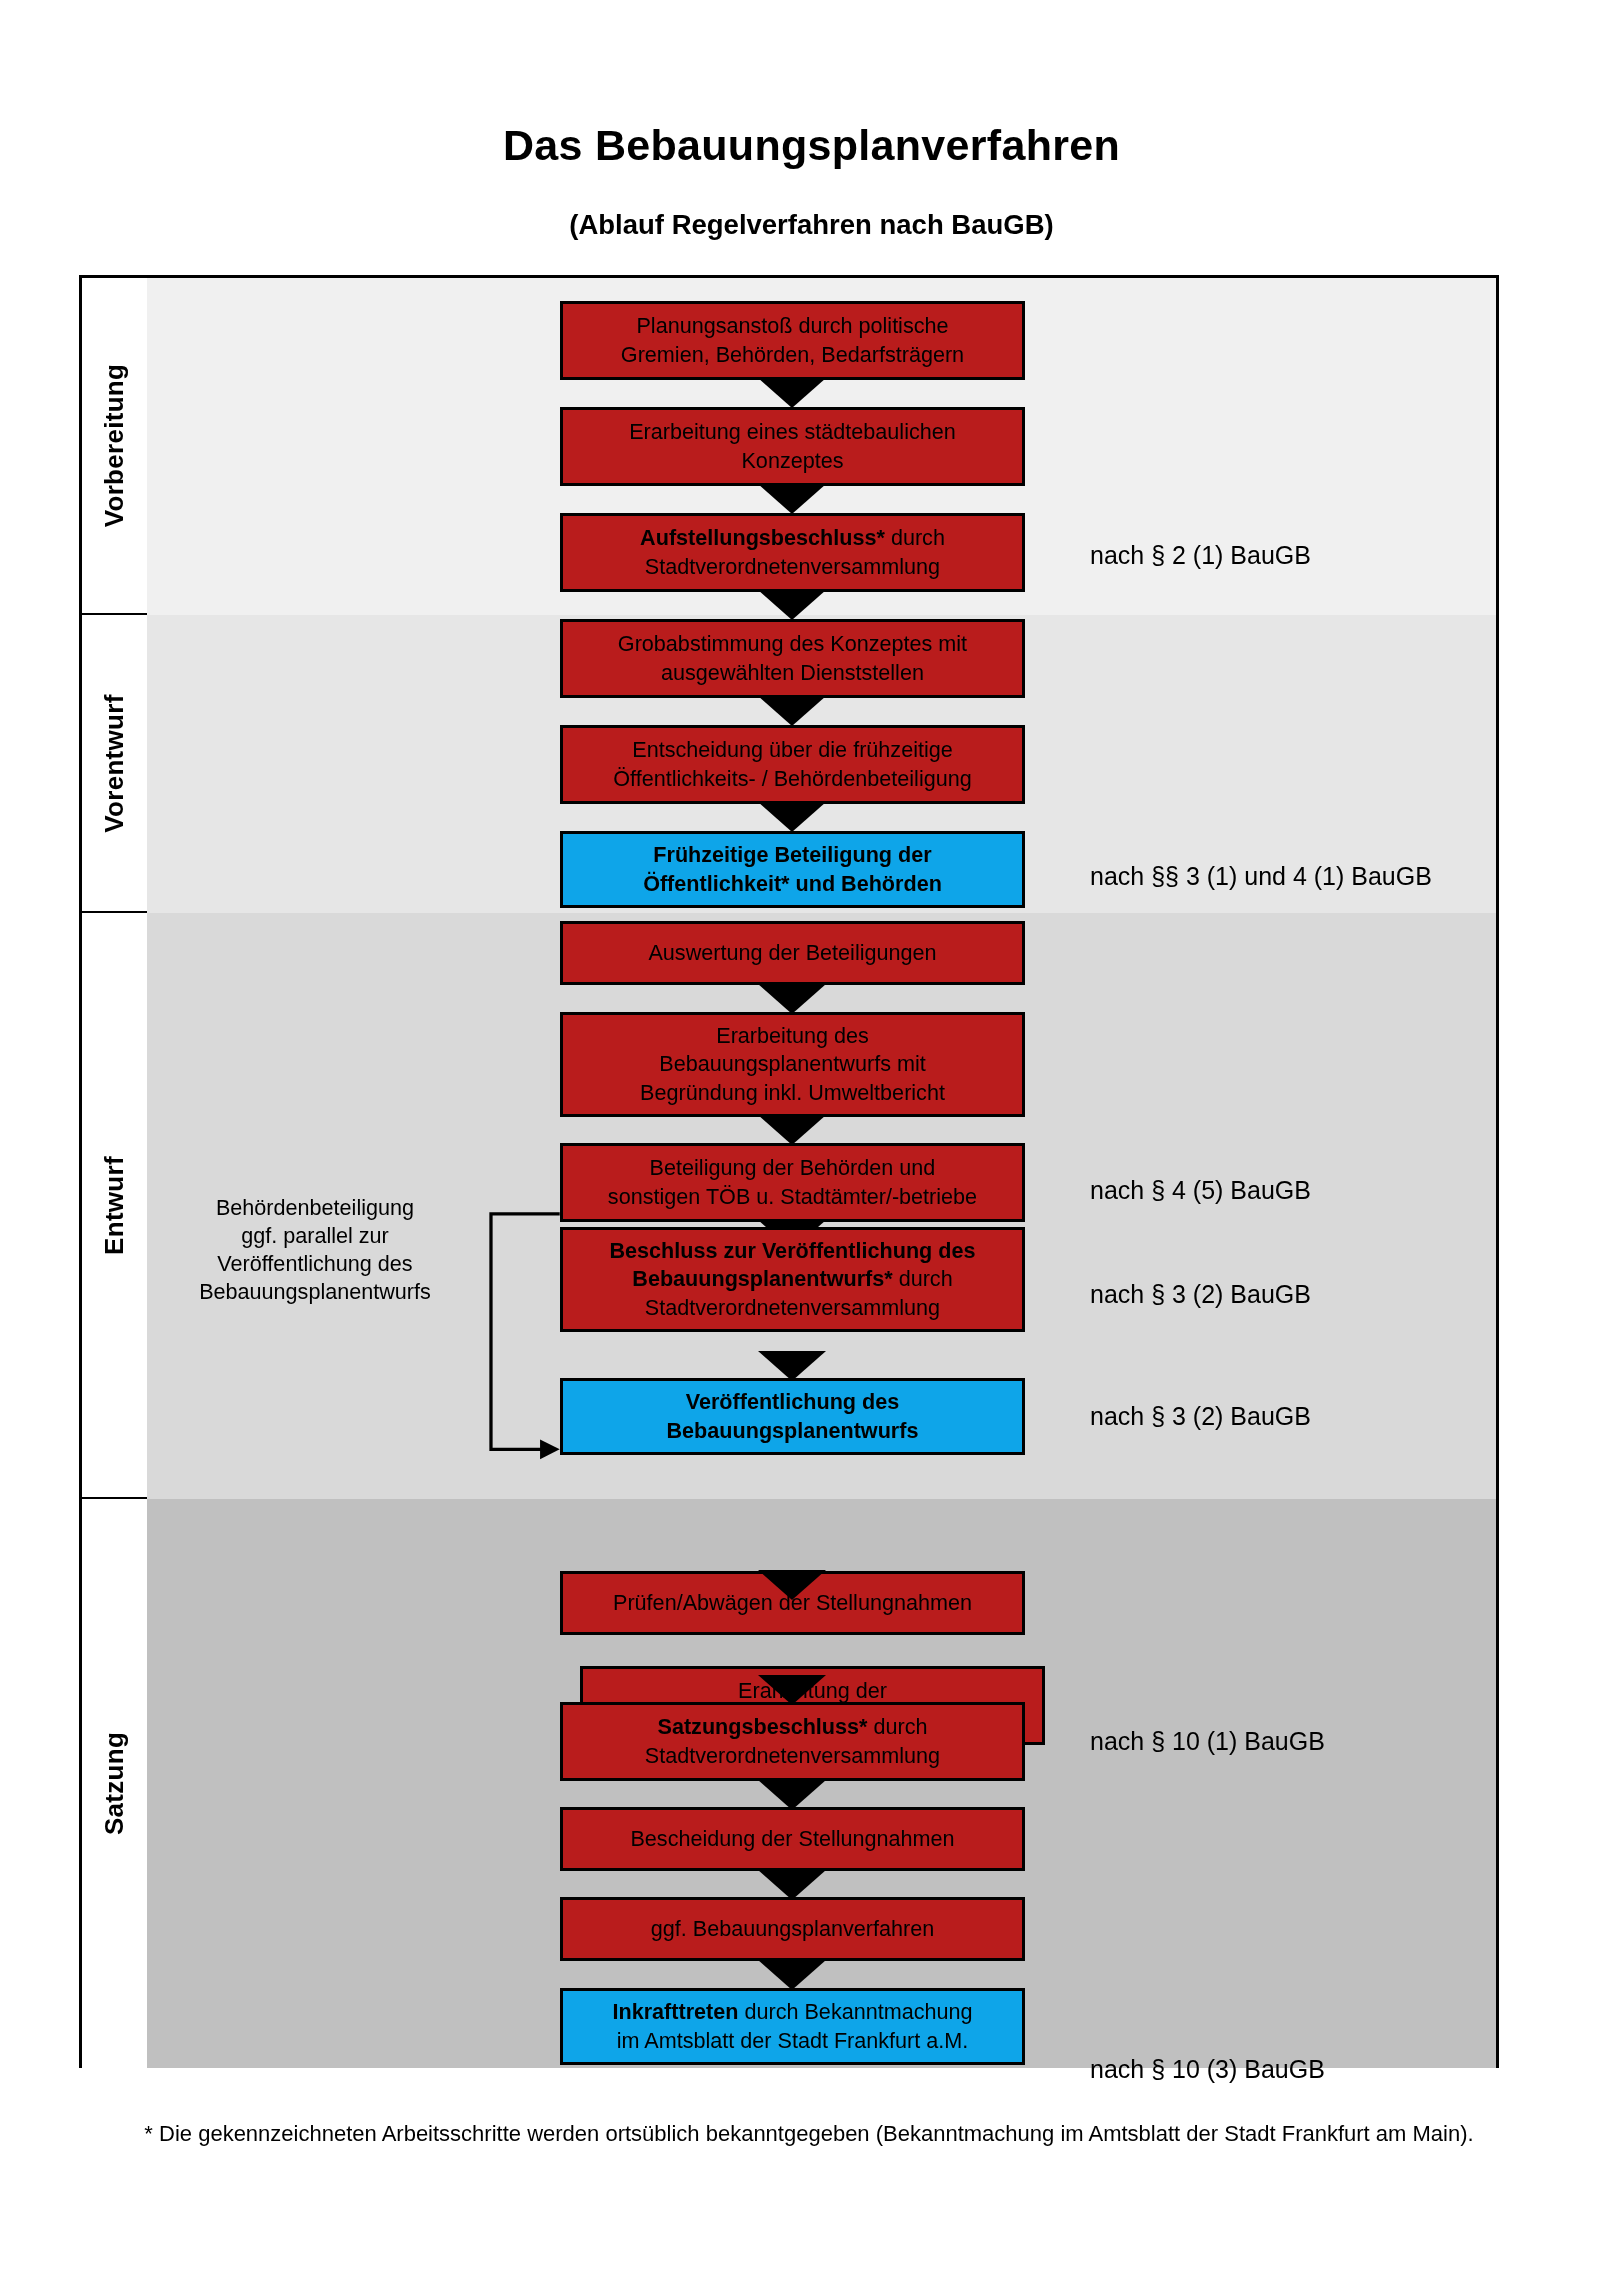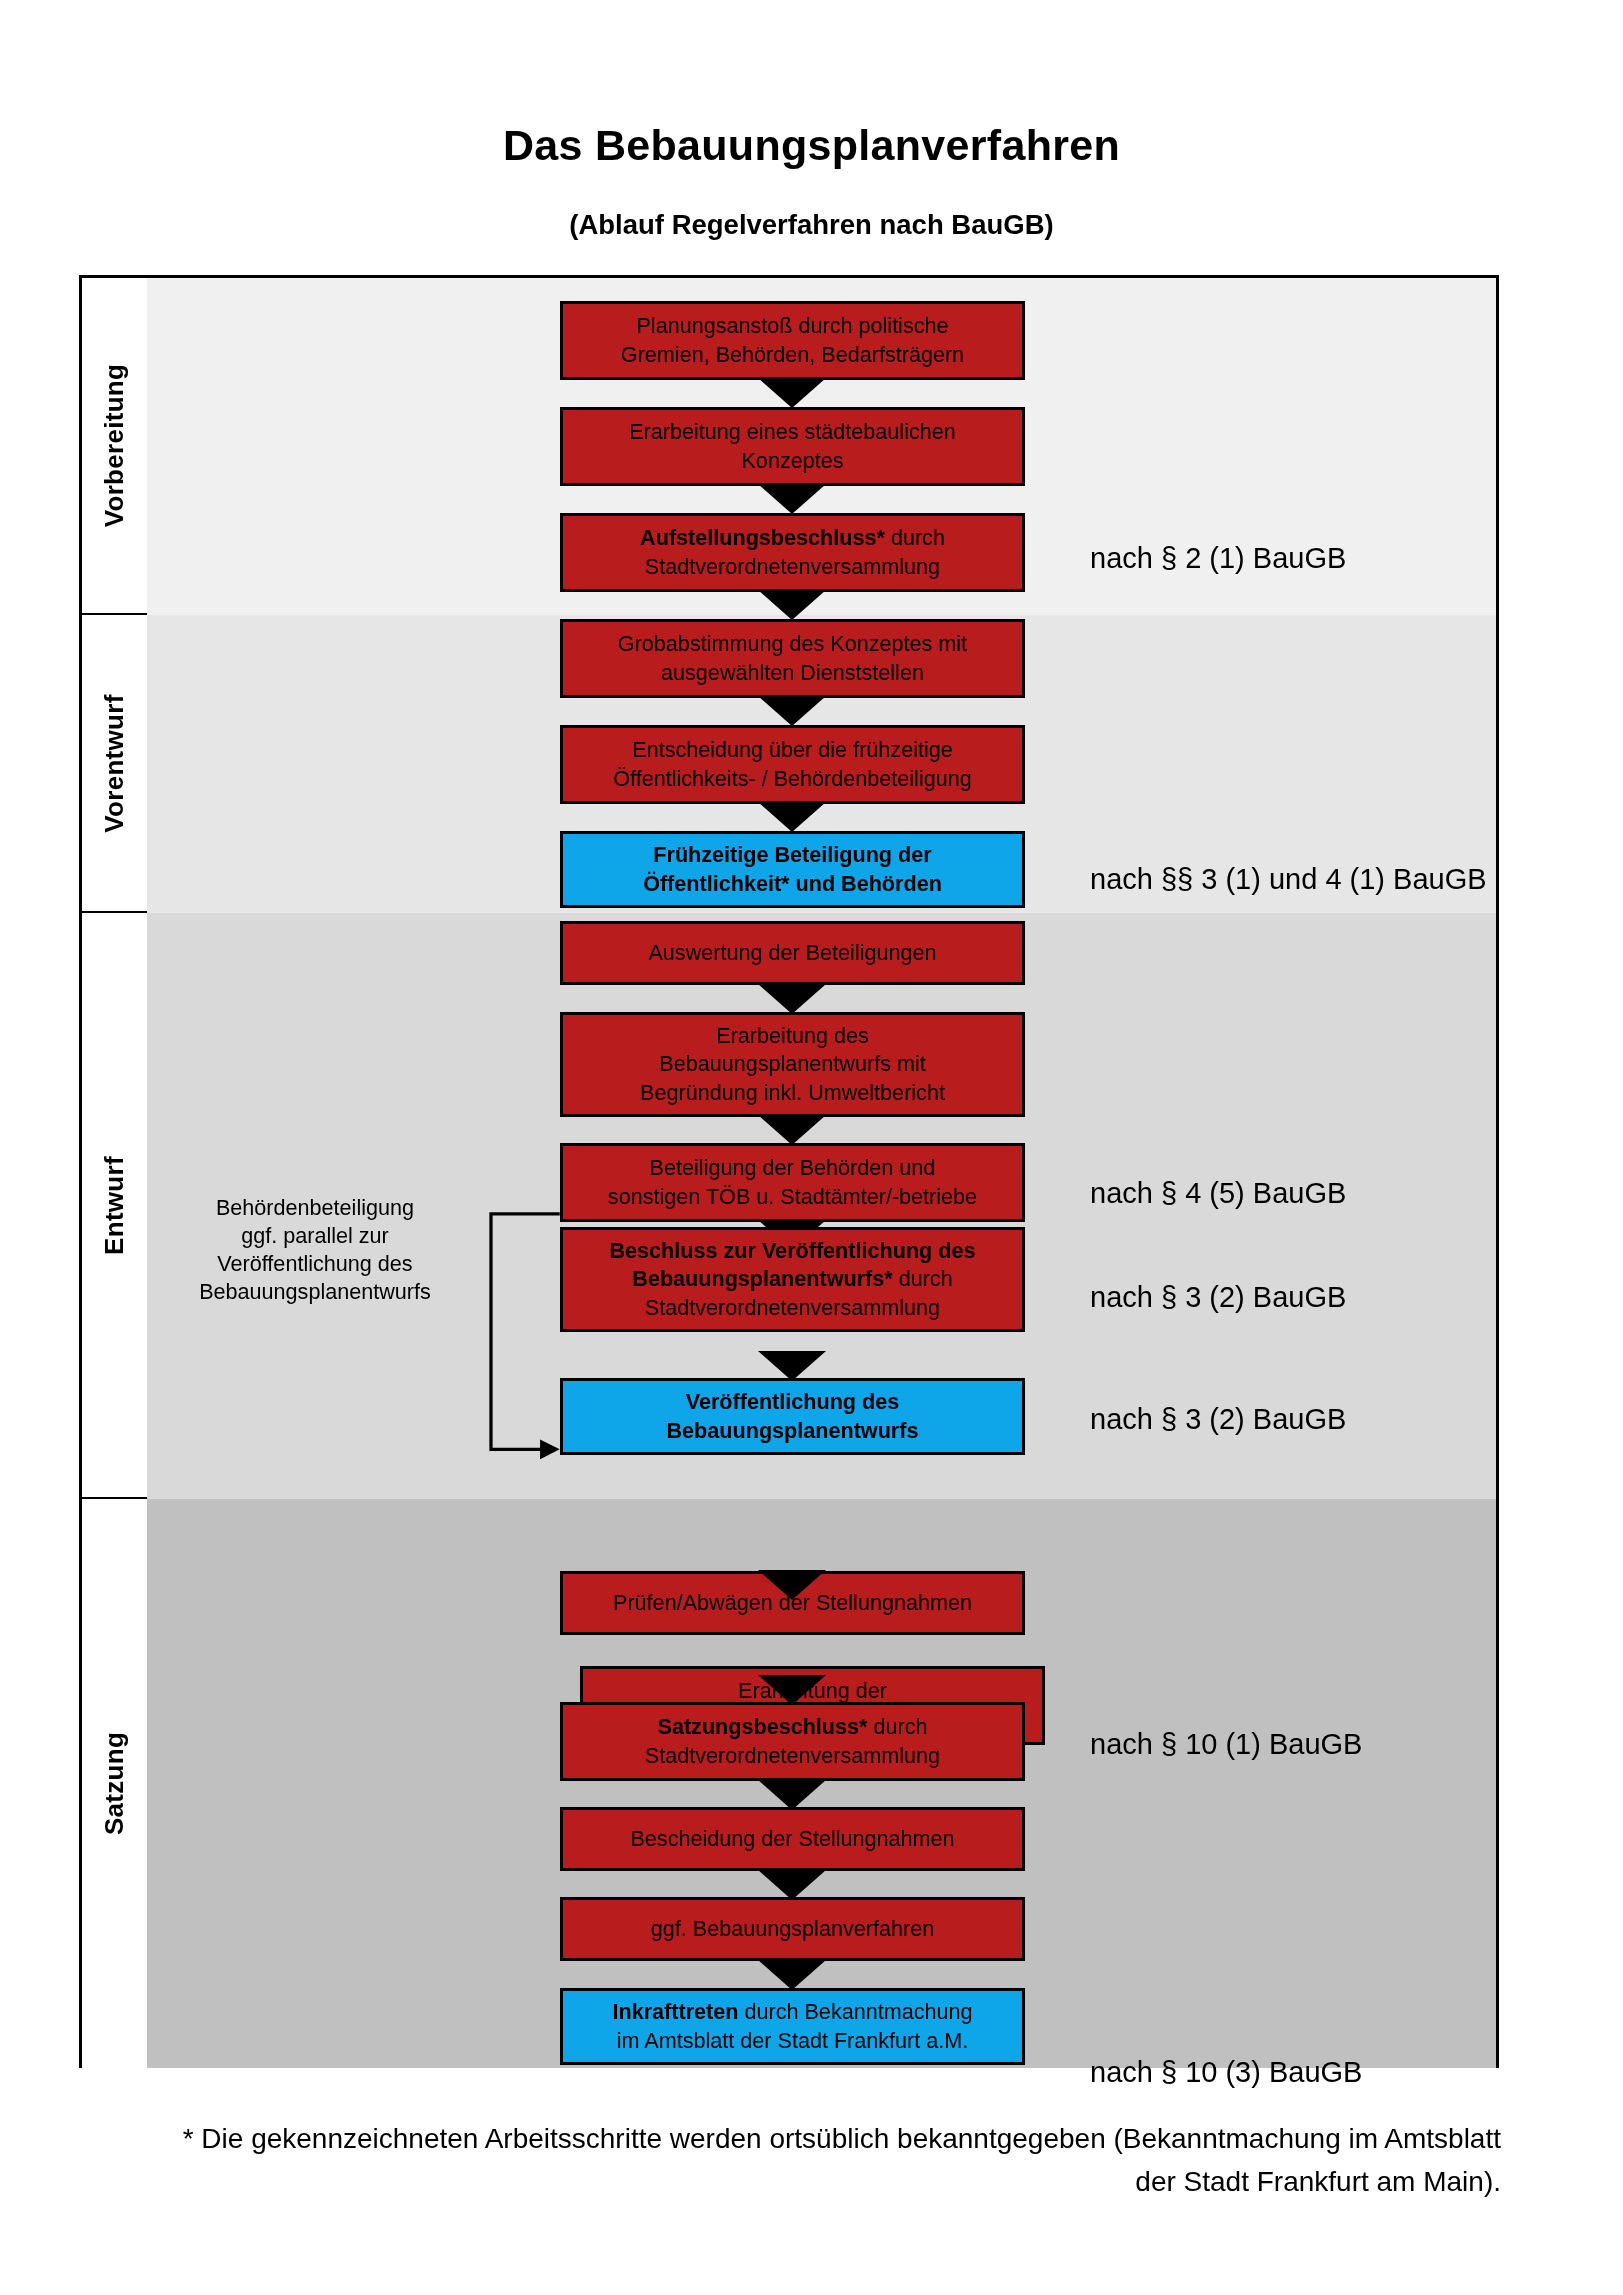--- a/index.html
+++ b/index.html
@@ -70,36 +70,36 @@
   .conn{
     position:absolute;width:0;height:0;
     border-left:34px solid transparent;
     border-right:34px solid transparent;
     border-top:30px solid #000;
   }
 
   
   .ref{
     position:absolute;left:1008px;width:406px;
-    font-size:29px;line-height:1.25;text-align:left;
+    font-size:25px;line-height:1.25;text-align:left;
   }
 
   
   .sidenote{
     position:absolute;left:79px;width:308px;
     text-align:center;font-size:21.6px;line-height:1.30;
   }
 
   
   .loop{position:absolute;left:0;top:0;width:1420px;height:1793px;pointer-events:none;}
 
   
   .footnote{
-    position:absolute;left:143px;top:2117px;width:1358px;
-    font-size:28px;line-height:1.55;text-align:right;
+    position:absolute;left:130px;top:2117px;width:1358px;
+    font-size:22px;line-height:1.55;text-align:center;
   }
 </style>
 </head>
 <body>
 
 <div class="page">
 
   <div class="title">Das Bebauungsplanverfahren</div>
   <div class="subtitle">(Ablauf Regelverfahren nach BauGB)</div>
 

